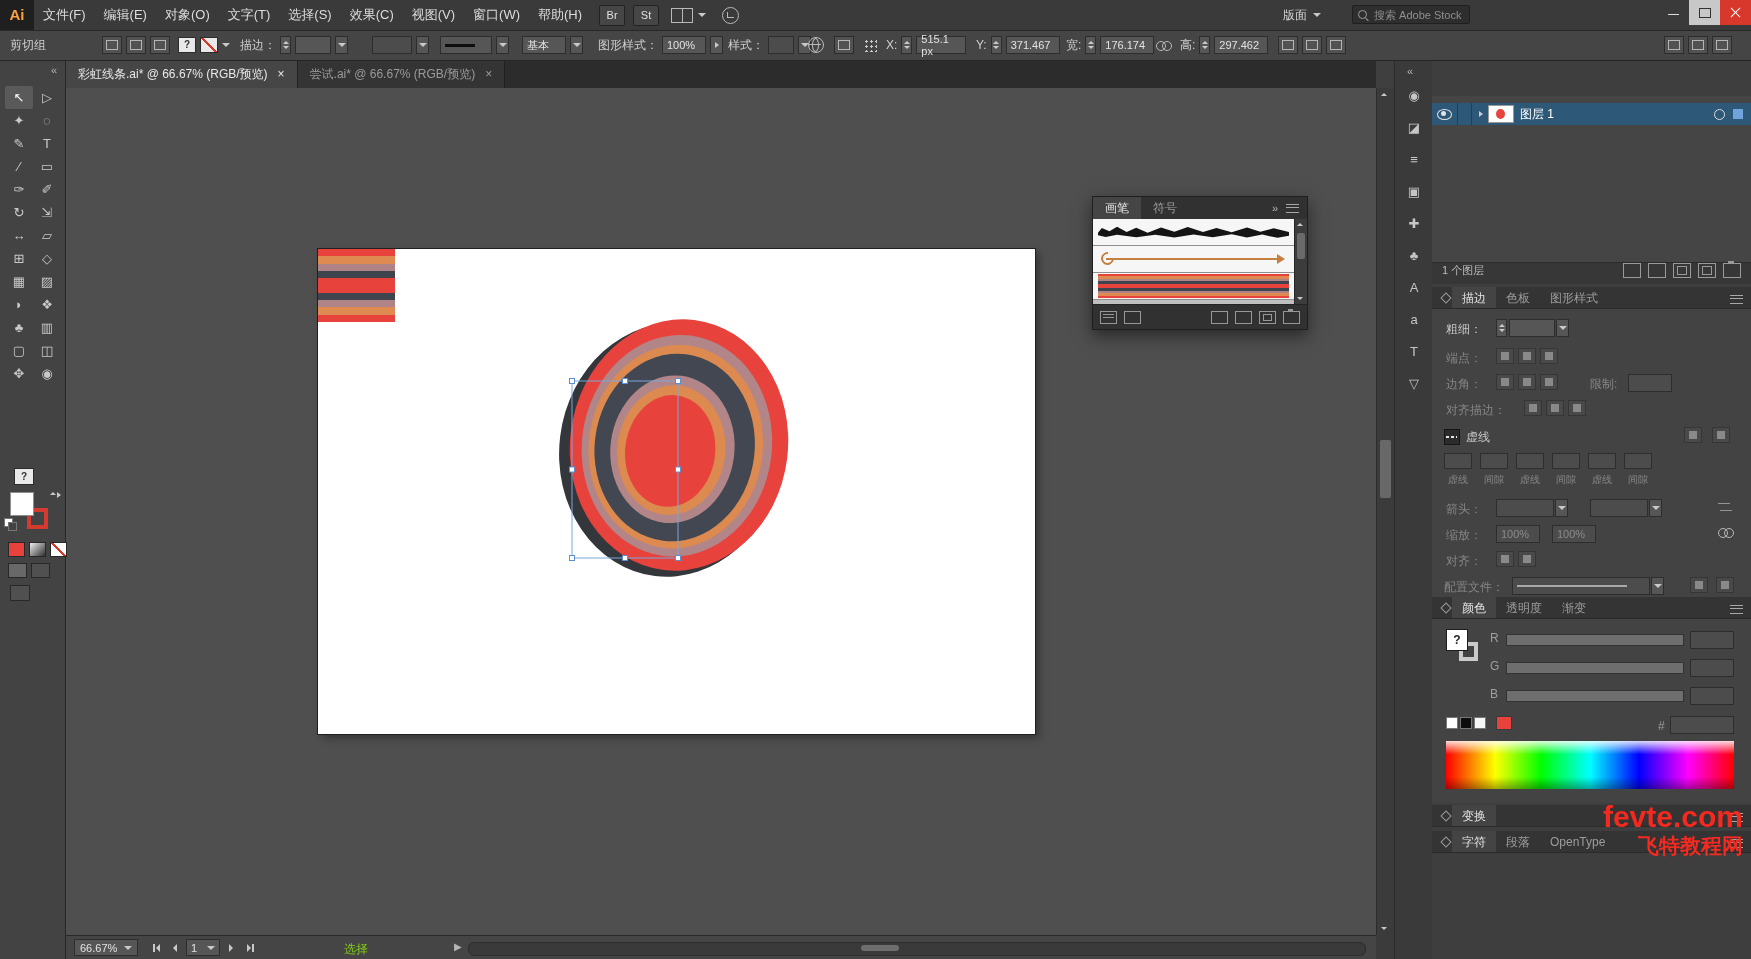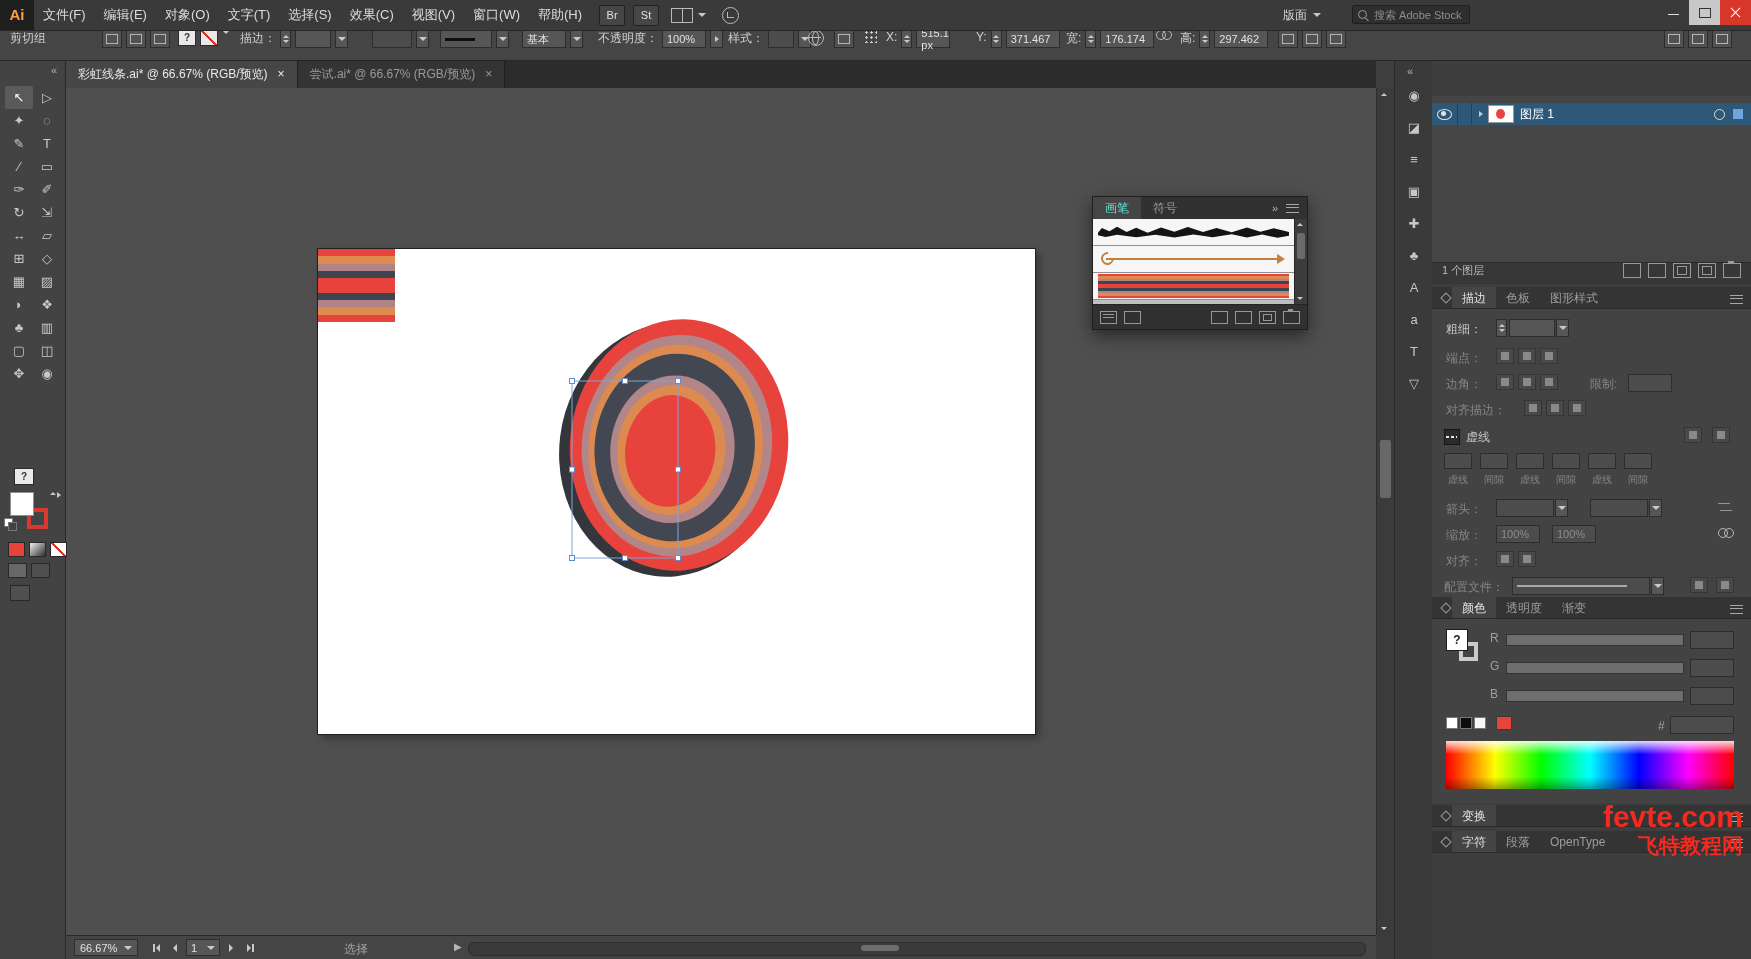--- a/index.html
+++ b/index.html
@@ -29,21 +29,21 @@
   .btn-min::after{content:"";position:absolute;left:10px;top:14px;width:11px;height:1px;background:#ddd;}
   .btn-max{left:1689px;background:#c8c8c8;}
   .btn-max::after{content:"";position:absolute;left:10px;top:8px;width:10px;height:8px;border:1px solid #333;}
   .btn-close{left:1720px;background:#d8382c;}
   .btn-close::before,.btn-close::after{content:"";position:absolute;left:9px;top:12px;width:13px;height:1px;background:#fff;}
   .btn-close::before{transform:rotate(45deg);}
   .btn-close::after{transform:rotate(-45deg);}
 
   
   .controlbar{position:absolute;left:0;top:30px;width:1751px;height:30px;background:#454545;border-bottom:1px solid #262626;z-index:29;}
-  .cb{position:absolute;top:0;height:30px;display:flex;gap:4px;}
+  .cb{position:absolute;top:0;height:30px;display:flex;align-items:center;gap:4px;}
   .cb-label{font-size:12px;color:#cfcfcf;white-space:nowrap;}
   .cb-ic{width:18px;height:16px;background:#525252;border:1px solid #2c2c2c;position:relative;flex:none;}
   .cb-ic::after{content:"";position:absolute;left:3px;top:3px;right:3px;bottom:3px;border:1px solid #b5b5b5;}
   .chip-sq{width:16px;height:14px;border:1px solid #2c2c2c;background:#e9e9e9;flex:none;}
   .chip-q{color:#333;font-size:10px;font-weight:700;text-align:center;line-height:14px;}
   .slash{background-image:linear-gradient(45deg,transparent 44%,#d8372b 44%,#d8372b 56%,transparent 56%);}
   .fld{background:#565656;border:1px solid #2d2d2d;height:18px;font-size:11px;color:#e2e2e2;display:flex;align-items:center;padding:0 4px;box-sizing:border-box;}
   .fld.dis{color:#8b8b8b;background:#4c4c4c;}
   .stp{width:11px;height:18px;background:#565656;border:1px solid #2d2d2d;display:flex;flex-direction:column;align-items:center;justify-content:center;gap:2px;box-sizing:border-box;flex:none;}
   .dda{width:13px;height:18px;background:#565656;border:1px solid #2d2d2d;display:flex;align-items:center;justify-content:center;box-sizing:border-box;flex:none;}
@@ -93,21 +93,21 @@
   .canvas{position:absolute;left:66px;top:88px;width:1310px;height:847px;background:#4f4f4f;overflow:hidden;}
   .artboard{position:absolute;left:252px;top:161px;width:717px;height:485px;background:#fff;box-shadow:0 0 0 1px #202020,4px 4px 8px rgba(0,0,0,.35);}
   .stripes-swatch{position:absolute;left:0;top:0;width:77px;height:73px;display:flex;flex-direction:column;}
   .stripe{width:100%;}
   .artlayer{position:absolute;left:0;top:0;}
 
   
   .brushes{position:absolute;left:1092px;top:196px;width:214px;height:132px;background:#3a3a3a;border:1px solid #1e1e1e;box-shadow:0 6px 16px rgba(0,0,0,.5);z-index:40;}
   .b-head{position:absolute;left:0;top:0;right:0;height:22px;background:#313131;display:flex;align-items:stretch;}
   .b-tab{padding:0 12px;font-size:12px;line-height:22px;color:#9c9c9c;}
-  .b-tab.active{background:#454545;color:#5eead4;}
+  .b-tab.active{background:#454545;color:#e5e5e5;}
   .b-head-icons{margin-left:auto;display:flex;align-items:center;gap:8px;padding-right:8px;color:#b5b5b5;font-size:11px;}
   .pmenu2{width:13px;height:7px;border-top:1px solid #a8a8a8;border-bottom:1px solid #a8a8a8;position:relative;}
   .pmenu2::after{content:"";position:absolute;left:0;top:2px;width:13px;height:1px;background:#a8a8a8;}
   .b-list{position:absolute;left:0;top:22px;right:13px;height:85px;background:#bfbfbf;}
   .b-row{height:27px;background:#f6f6f6;border-bottom:1px solid #8f8f8f;display:flex;align-items:center;padding:0 5px;box-sizing:border-box;}
   .charcoal{width:100%;height:13px;background:#141414;clip-path:polygon(0 55%,2% 20%,6% 45%,10% 10%,15% 50%,20% 18%,26% 55%,33% 15%,40% 48%,47% 12%,55% 50%,62% 20%,70% 52%,78% 16%,85% 48%,92% 22%,100% 50%,100% 78%,94% 95%,86% 70%,78% 92%,70% 68%,60% 90%,50% 70%,40% 92%,30% 72%,20% 90%,10% 72%,4% 88%,0 75%);}
   .a-line{flex:1;height:2px;background:#c5803f;position:relative;margin:0 8px;}
   .a-line::before{content:"";position:absolute;left:-5px;top:-6px;width:9px;height:9px;border:2px solid #c5803f;border-radius:50%;border-right-color:transparent;transform:rotate(-40deg);}
   .a-line::after{content:"";position:absolute;right:-4px;top:-4px;border-left:8px solid #c5803f;border-top:5px solid transparent;border-bottom:5px solid transparent;}
   .b-stripes{width:100%;height:24px;display:flex;flex-direction:column;}
@@ -129,21 +129,21 @@
   .vthumb{position:absolute;left:3px;top:352px;width:11px;height:58px;background:#686868;border-radius:2px;}
   .corner{position:absolute;left:1376px;top:935px;width:18px;height:24px;background:#3b3b3b;z-index:6;}
 
   
   .statusbar{position:absolute;left:66px;top:935px;width:1310px;height:24px;background:#454545;border-top:1px solid #292929;z-index:6;box-sizing:border-box;}
   .zoombox{position:absolute;left:8px;top:3px;width:64px;height:17px;background:#565656;border:1px solid #2d2d2d;display:flex;align-items:center;justify-content:space-between;padding:0 5px;font-size:11px;color:#e2e2e2;box-sizing:border-box;}
   .navwrap{position:absolute;left:82px;top:3px;height:17px;display:flex;align-items:center;gap:3px;}
   .navbtn{width:16px;height:17px;display:flex;align-items:center;justify-content:center;gap:1px;}
   .navbar{width:2px;height:8px;background:#c9c9c9;}
   .abox{width:34px;height:17px;background:#565656;border:1px solid #2d2d2d;display:flex;align-items:center;justify-content:space-between;padding:0 4px;font-size:11px;color:#e2e2e2;box-sizing:border-box;}
-  .toolstatus{position:absolute;left:278px;top:5px;font-size:12px;color:#a3a3a3;}
+  .toolstatus{position:absolute;left:278px;top:5px;font-size:12px;color:#84cc16;}
   .expand-play{position:absolute;left:388px;top:5px;font-size:10px;color:#b5b5b5;}
   .hscroll{position:absolute;left:402px;right:10px;top:6px;height:12px;background:#3a3a3a;border:1px solid #2d2d2d;border-radius:6px;}
   .hthumb{position:absolute;left:392px;top:2px;width:38px;height:6px;background:#6e6e6e;border-radius:3px;}
 
   
   .iconstrip{position:absolute;left:1394px;top:60px;width:38px;height:899px;background:#3a3a3a;border-left:1px solid #2a2a2a;box-sizing:border-box;z-index:7;}
   .strip-collapse{position:absolute;left:12px;top:5px;font-size:11px;color:#b5b5b5;}
   .strip-icon{position:absolute;left:7px;width:24px;height:24px;text-align:center;line-height:24px;font-size:13px;color:#c6c6c6;}
 
   
@@ -279,21 +279,21 @@
           <div class="tri-d"></div>
         </div>
     </div>
     <div class="cb" style="left:522px">
       <div class="fld" style="width:44px">基本</div>
       <div class="dda">
           <div class="tri-d"></div>
         </div>
     </div>
     <div class="cb" style="left:598px">
-      <span class="cb-label">不透明度：</span>
+      <span class="cb-label">图形样式：</span>
       <div class="fld" style="width:44px">100%</div>
       <div class="dda">
           <div class="tri-r s"></div>
         </div>
     </div>
     <div class="cb" style="left:728px">
       <span class="cb-label">样式：</span>
       <div class="fld dis" style="width:26px"></div>
       <div class="dda">
           <div class="tri-d"></div>
@@ -307,21 +307,21 @@
       </div>
     <div class="cb" style="left:864px">
         <div class="refpoint"></div>
       </div>
     <div class="cb" style="left:886px">
       <span class="cb-label">X:</span>
       <div class="stp">
           <div class="tri-u s"></div>
           <div class="tri-d s"></div>
         </div>
-      <div class="fld" style="width:34px">515.1 px</div>
+      <div class="fld" style="width:50px">515.1 px</div>
     </div>
     <div class="cb" style="left:976px">
       <span class="cb-label">Y:</span>
       <div class="stp">
           <div class="tri-u s"></div>
           <div class="tri-d s"></div>
         </div>
       <div class="fld" style="width:54px">371.467</div>
     </div>
     <div class="cb" style="left:1066px">

